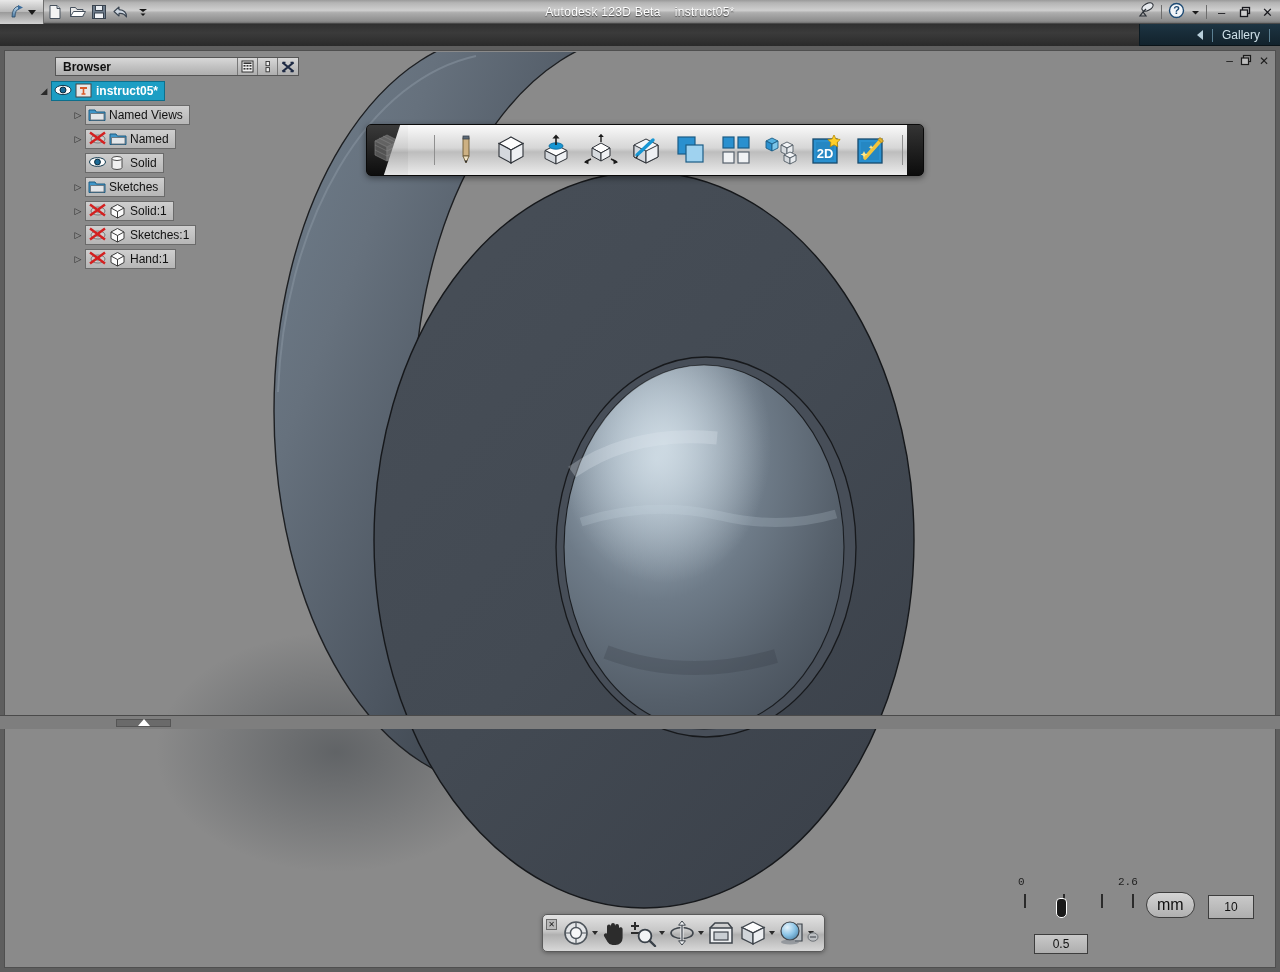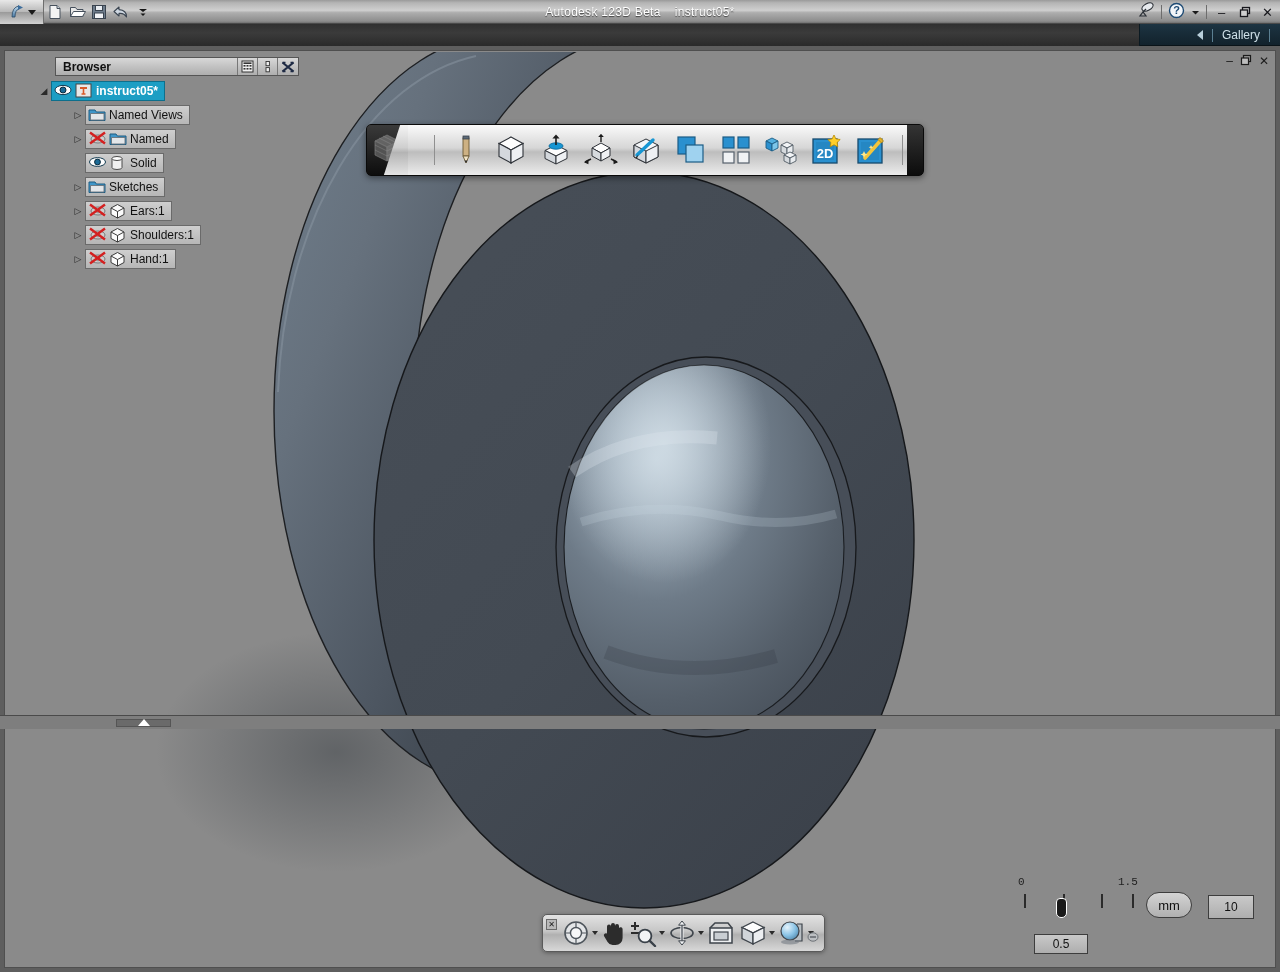--- a/index.html
+++ b/index.html
@@ -162,21 +162,21 @@
     background:linear-gradient(to bottom,#c9c9c9,#aeaeae);
     border:1px solid #3d3d3d;
     display:flex; align-items:center; justify-content:center;
     font-size:12px; color:#111;
   }
   .r-pill{
     position:absolute; height:26px; min-width:46px; padding:0 10px; border-radius:13px;
     background:linear-gradient(to bottom,#d4d4d4,#b0b0b0);
     border:1px solid #3d3d3d;
     display:flex; align-items:center; justify-content:center;
-    font-size:13px; color:#111;
+    font-size:16px; color:#111;
   }
 
   
   .navbar{
     position:absolute; left:536px; bottom:14px; width:283px; height:38px; z-index:24;
     border-radius:5px;
     background:linear-gradient(to bottom,#e2e2e2,#c6c6c6 45%,#b0b0b0 55%,#d8d8d8);
     border:1px solid #5a5a5a;
     display:flex; align-items:center; padding:0 6px 0 18px; gap:2px;
     box-shadow:0 1px 4px rgba(0,0,0,.35);
@@ -491,21 +491,21 @@
             <span class="divline"></span>
           </div>
           <div class="mb-tail"></div>
         </div>
 
         
 
         
         <div class="rulerwrap">
           <span class="r-lbl" style="left:12px; top:6px;">0</span>
-          <span class="r-lbl" style="left:112px; top:6px;">1.5</span>
+          <span class="r-lbl" style="left:112px; top:6px;">2.6</span>
 
           <span class="r-tick" style="left:18px;  top:24px;"></span>
           <span class="r-tick" style="left:57px;  top:24px;"></span>
           <span class="r-tick" style="left:95px;  top:24px;"></span>
           <span class="r-tick" style="left:126px; top:24px;"></span>
 
           <span class="r-handle" style="left:50px; top:28px;"></span>
 
           <span class="r-box" style="left:28px; top:64px;">0.5</span>
 
@@ -737,42 +737,42 @@
                   <path d="M2 1.5 L17 12.5 M17 1.5 L2 12.5" stroke="#d32020" stroke-width="2.4"></path>
                 </svg>
               </span>
               <span class="ico">
                 <svg width="17" height="16" viewBox="0 0 17 16">
                   <path d="M8.5 1.5 L15 5 L15 11.5 L8.5 15 L2 11.5 L2 5 Z" fill="#fbfbfb" stroke="#3b3b3b" stroke-width="1"></path>
                   <path d="M2 5 L8.5 8.5 L15 5" fill="none" stroke="#3b3b3b" stroke-width="1"></path>
                   <path d="M8.5 8.5 L8.5 15" fill="none" stroke="#3b3b3b" stroke-width="1"></path>
                 </svg>
               </span>
-              <span class="lbl">Ears:1</span>
+              <span class="lbl">Solid:1</span>
             </span>
           </div>
 
           <div class="trow" style="padding-left:48px;">
             <span class="twist">▷</span>
             <span class="node">
               <span class="ico">
                 <svg width="20" height="15" viewBox="0 0 20 15">
                   <ellipse cx="10" cy="8" rx="7" ry="4" fill="#cfcfcf" stroke="#707070" stroke-width=".9"></ellipse>
                   <circle cx="10" cy="8" r="2.4" fill="#9a9a9a"></circle>
                   <path d="M2 1.5 L17 12.5 M17 1.5 L2 12.5" stroke="#d32020" stroke-width="2.4"></path>
                 </svg>
               </span>
               <span class="ico">
                 <svg width="17" height="16" viewBox="0 0 17 16">
                   <path d="M8.5 1.5 L15 5 L15 11.5 L8.5 15 L2 11.5 L2 5 Z" fill="#fbfbfb" stroke="#3b3b3b" stroke-width="1"></path>
                   <path d="M2 5 L8.5 8.5 L15 5" fill="none" stroke="#3b3b3b" stroke-width="1"></path>
                   <path d="M8.5 8.5 L8.5 15" fill="none" stroke="#3b3b3b" stroke-width="1"></path>
                 </svg>
               </span>
-              <span class="lbl">Shoulders:1</span>
+              <span class="lbl">Sketches:1</span>
             </span>
           </div>
 
           <div class="trow" style="padding-left:48px;">
             <span class="twist">▷</span>
             <span class="node">
               <span class="ico">
                 <svg width="20" height="15" viewBox="0 0 20 15">
                   <ellipse cx="10" cy="8" rx="7" ry="4" fill="#cfcfcf" stroke="#707070" stroke-width=".9"></ellipse>
                   <circle cx="10" cy="8" r="2.4" fill="#9a9a9a"></circle>

